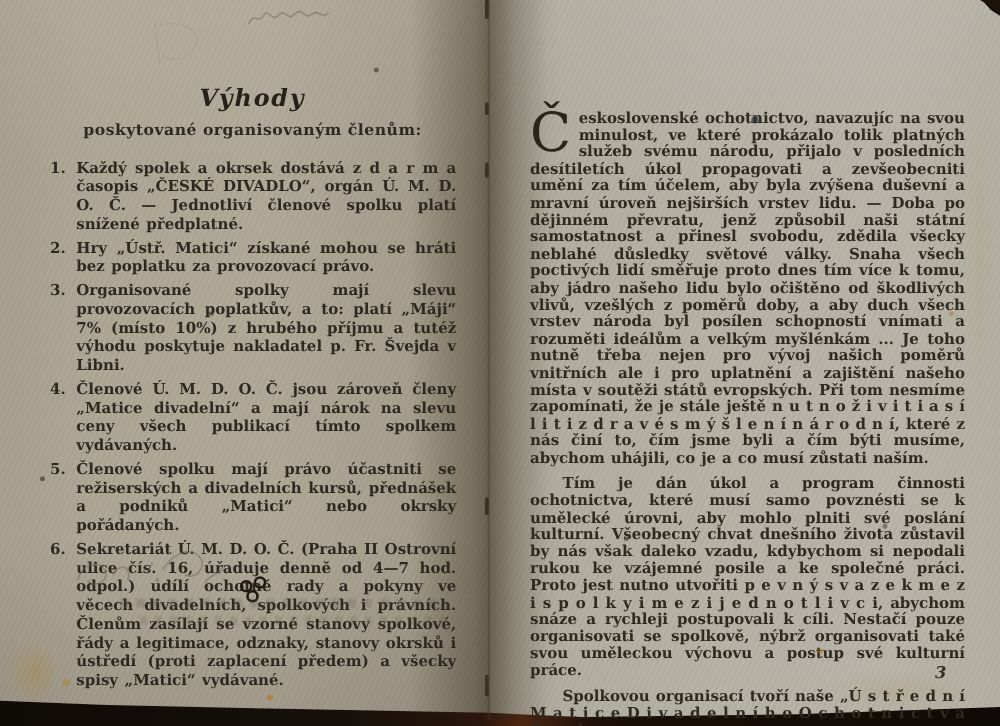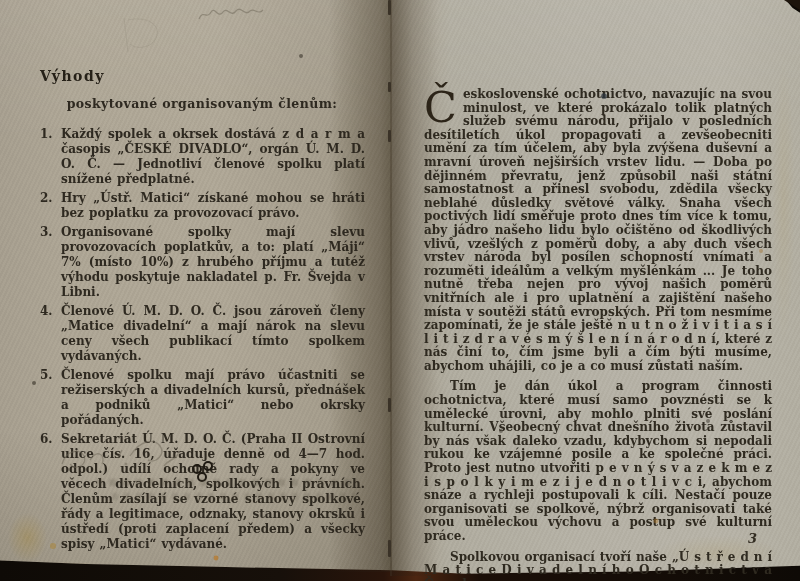--- a/index.html
+++ b/index.html
@@ -27,22 +27,22 @@
       linear-gradient(180deg, rgba(255,255,255,.05), transparent 20%),
       linear-gradient(90deg,#877e6c 0%,#a49d8d 5%,#b1ada0 14%,#b6b2a6 45%,#b8b4a8 80%,#b3afa2 100%);
   }
   .grain{position:absolute;inset:0;pointer-events:none;
     background:repeating-linear-gradient(115deg, rgba(0,0,0,.022) 0 2px, rgba(255,255,255,.018) 2px 4px);}
   .gutter-line{position:absolute;left:390px;top:0;width:2px;height:576px;background:rgba(58,48,36,.5);filter:blur(.4px);}
   .stitch{position:absolute;left:388px;width:3px;background:#3a3227;border-radius:1px;}
   .s1{top:0;height:15px}.s2{top:82px;height:10px}.s3{top:130px;height:12px}.s4{top:398px;height:14px}.s5{top:540px;height:17px}
   .corner-fold{position:absolute;right:0;top:0;width:0;height:0;
     border-top:10px solid #1d140c;border-left:16px solid transparent;}
-  .heading{position:absolute;left:40px;top:68px;width:324px;text-align:left;
-    font-size:14px;font-weight:bold;letter-spacing:1.5px;color:#262118;}
+  .heading{position:absolute;left:40px;top:68px;width:324px;text-align:center;
+    font-size:19px;font-weight:bold;font-style:italic;letter-spacing:1.5px;color:#262118;}
   .subhead{position:absolute;left:40px;top:96px;width:324px;text-align:center;
     font-size:12.5px;font-weight:bold;color:#2e2920;letter-spacing:.4px;}
   .benefits{position:absolute;left:40px;top:127px;width:325px;margin:0;padding:0;list-style:none;}
   .benefits li{position:relative;padding-left:21px;margin-bottom:4px;
     font-size:12px;line-height:15px;text-align:justify;font-weight:bold;color:#2e2920;word-spacing:1px;}
   .benefits .num{position:absolute;left:0;top:0;}
   .ornament{position:absolute;left:192px;top:461px;width:24px;height:22px;}
   .ring{position:absolute;width:6px;height:6px;border:2px solid #1f1a12;border-radius:50%;background:transparent;}
   .r1{left:0;top:3px}.r2{left:11px;top:0}.r3{left:5px;top:11px}
   .ghost{position:absolute;filter:blur(1px);opacity:.55;pointer-events:none;}

